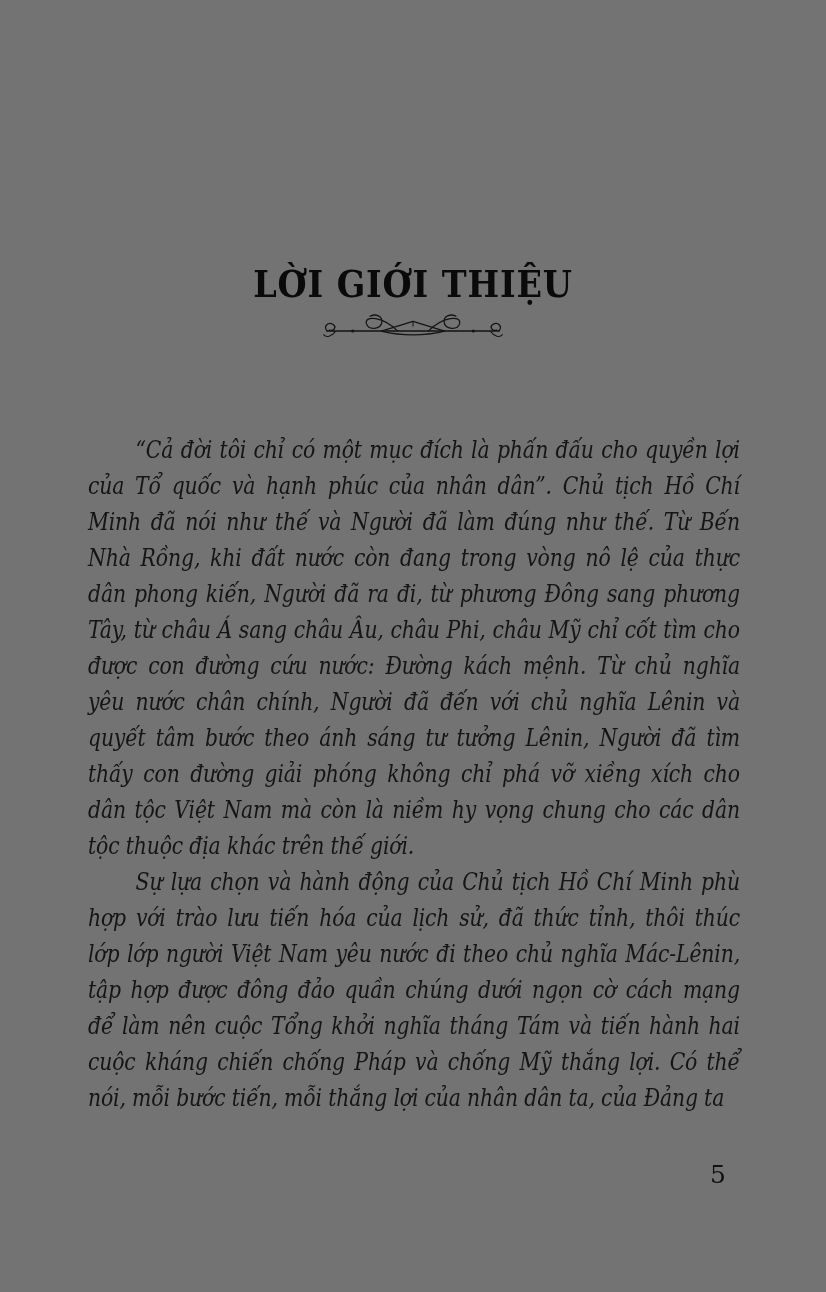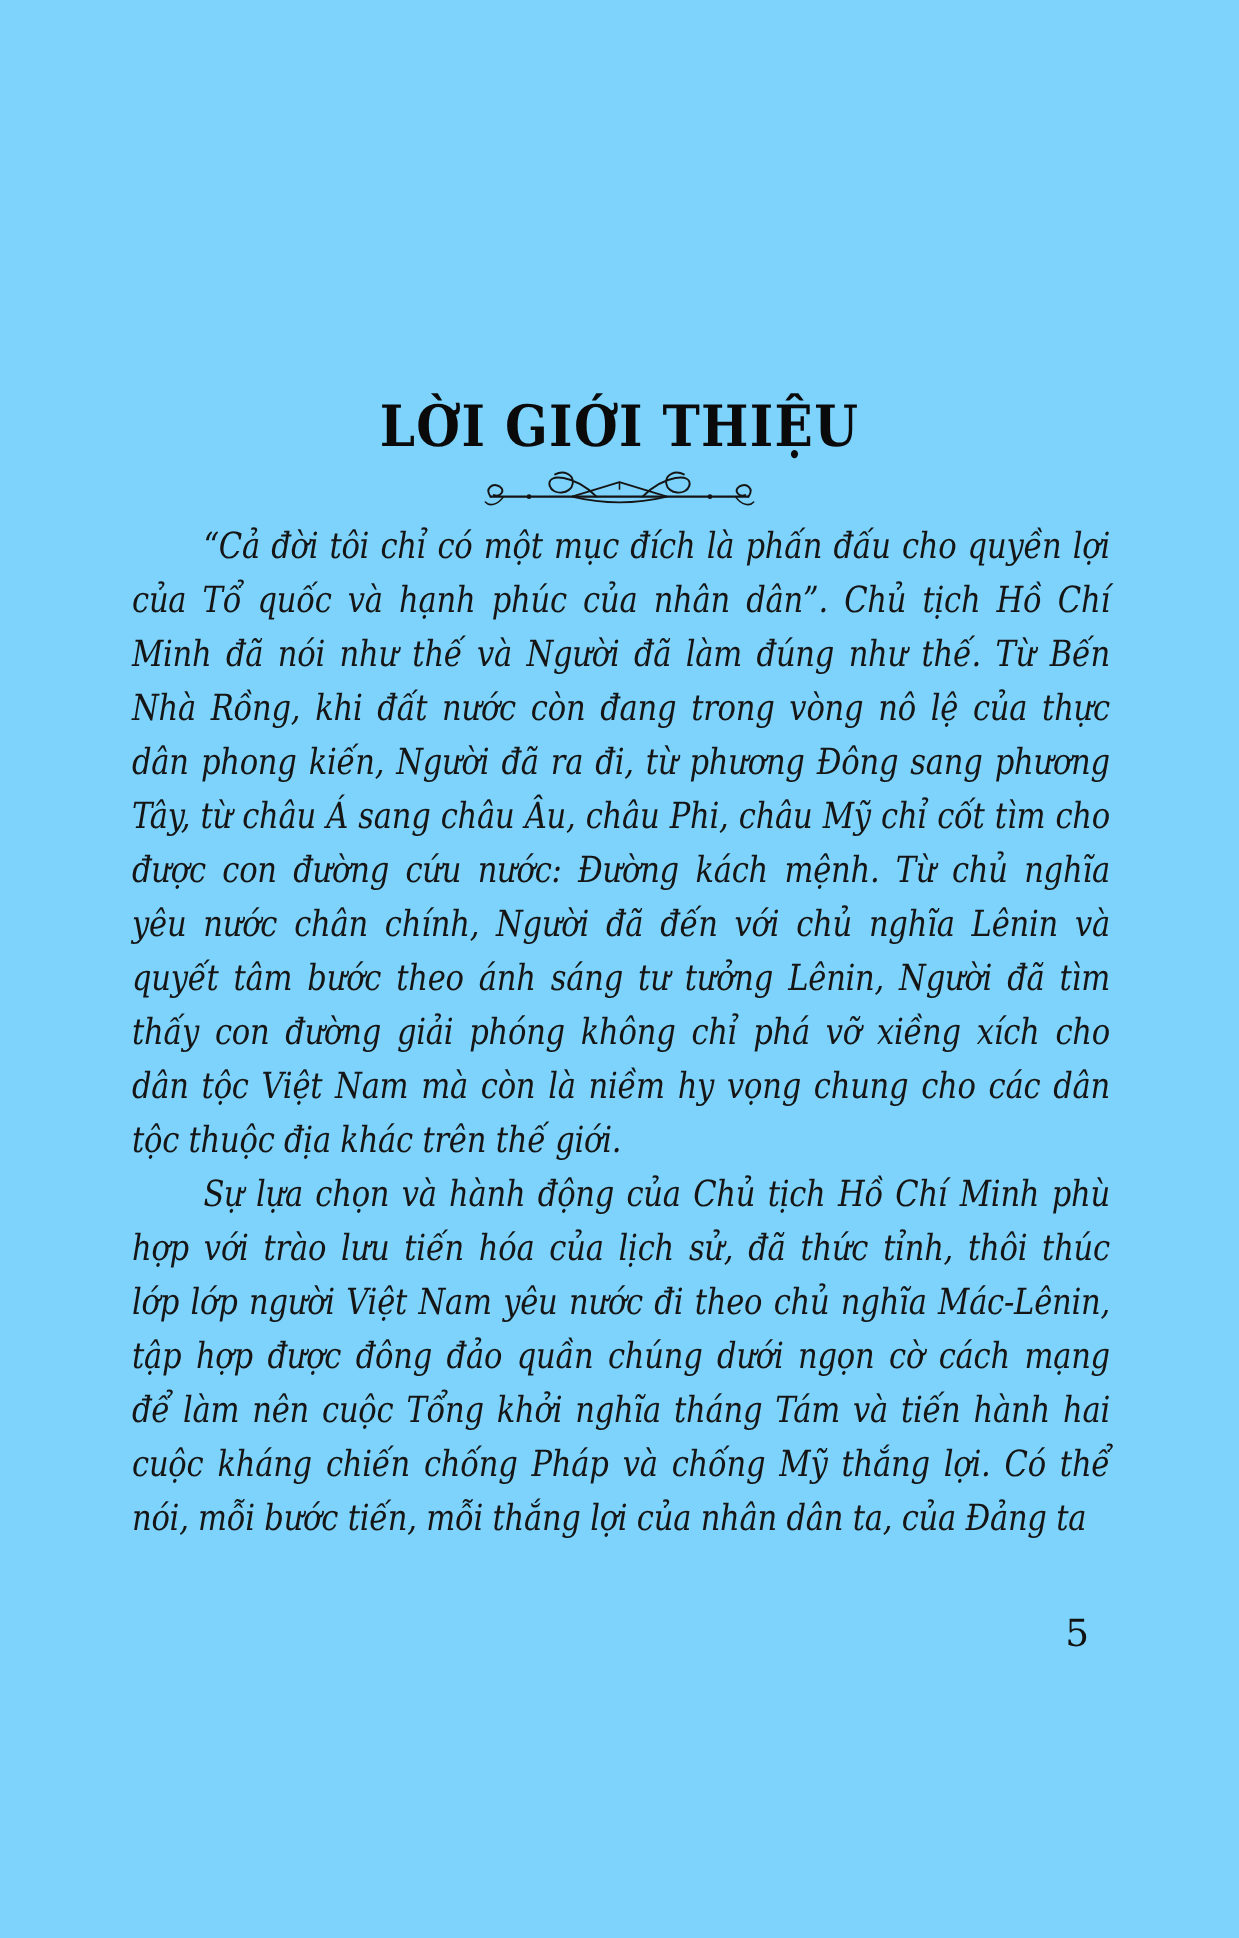--- a/index.html
+++ b/index.html
@@ -4,21 +4,21 @@
 <style>
   html, body {
     margin: 0;
     padding: 0;
     background: #ffffff;
   }
   .page {
     position: relative;
     width: 826px;
     height: 1292px;
-    background: #7dd3fc;
+    background: #737373;
     color: #111111;
     overflow: hidden;
     font-family: "DejaVu Serif", serif;
   }
   .title {
     margin-top: 262px;
     text-align: center;
     font-family: "DejaVu Serif", serif;
     font-weight: 700;
     font-size: 38px;
@@ -32,20 +32,21 @@
   .ornament-wrap {
     margin-top: 4px;
     text-align: center;
     height: 36px;
   }
   .ornament-wrap svg {
     width: 184px;
     height: 34px;
   }
   .body-text {
+    margin-top: 86px;
     margin-left: 88px;
     width: 652px;
   }
   .paragraph { margin: 0; padding: 0; }
   .pline {
     width: 767px;
     transform: scaleX(0.85);
     transform-origin: 0 50%;
     font-family: "DejaVu Serif", serif;
     font-style: italic;

